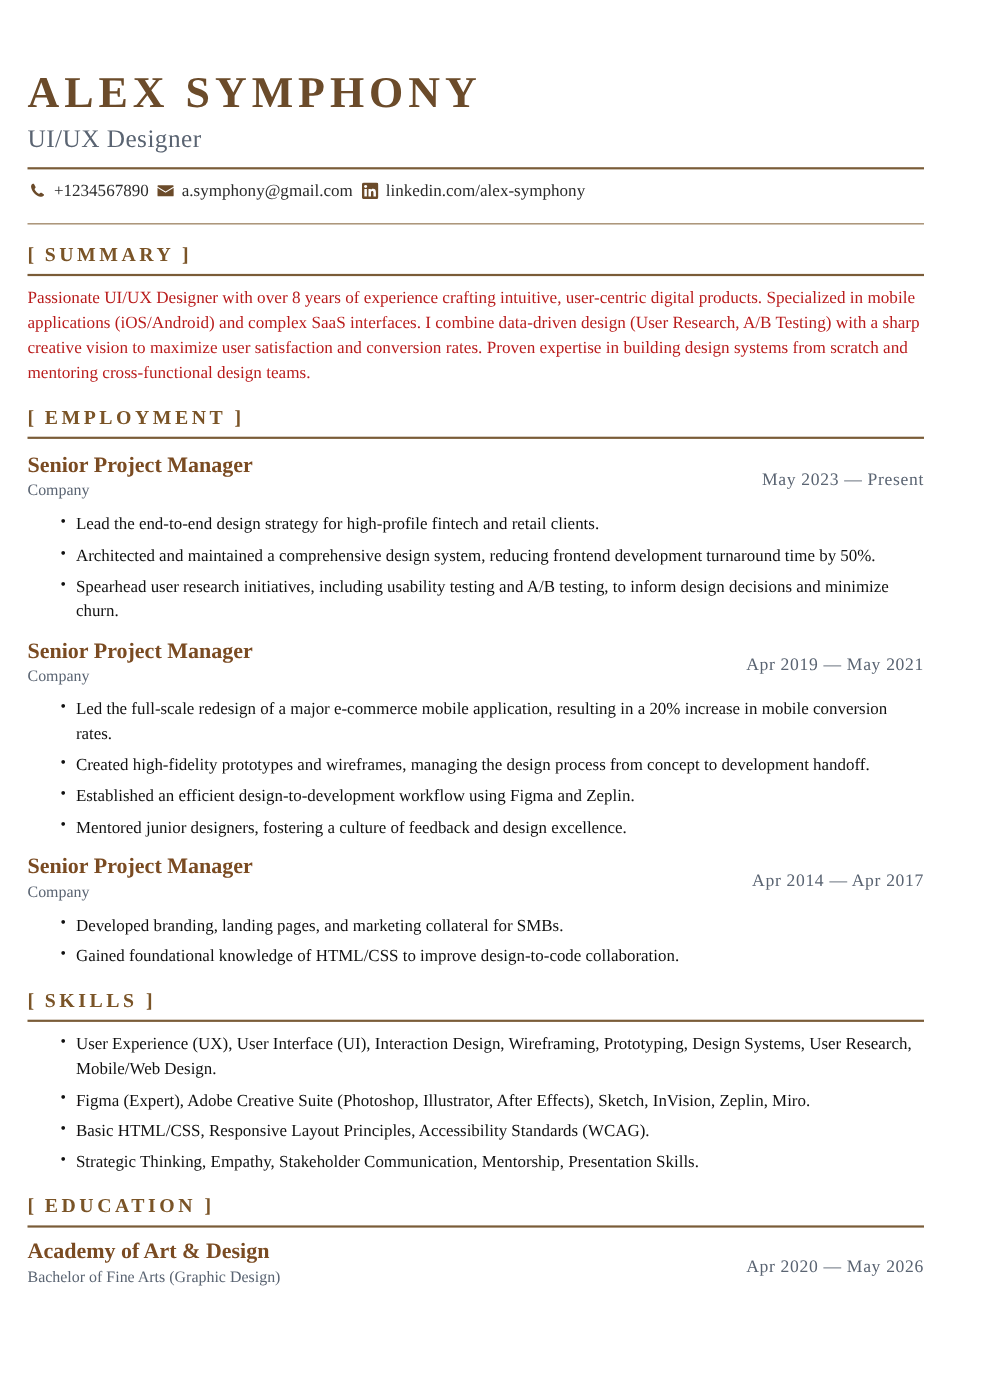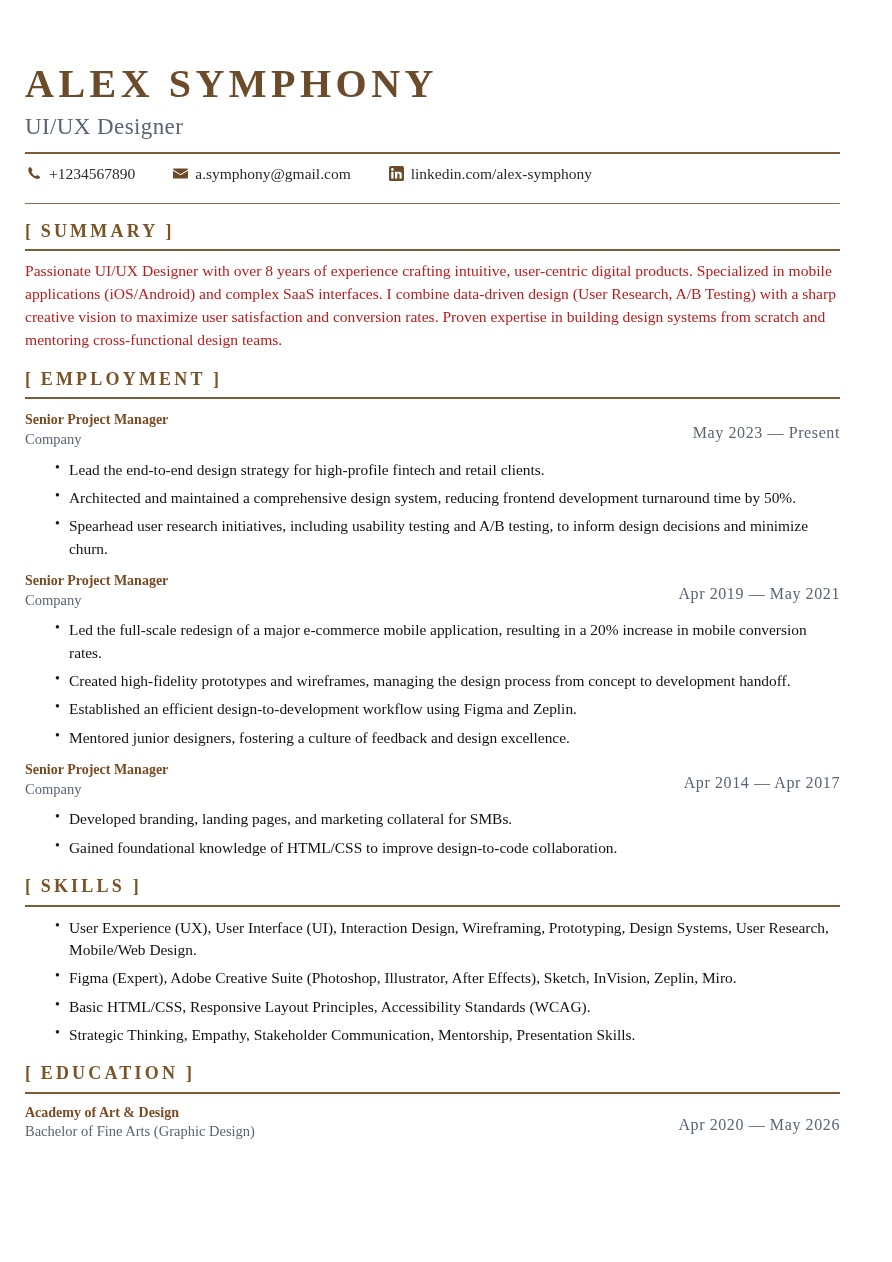--- a/index.html
+++ b/index.html
@@ -46,21 +46,21 @@
     width: 100%;
   }
   .rule.thin {
     border-top: 1.5px solid #8a6b45;
   }
 
   
   .contact-row {
     display: flex;
     align-items: center;
-    gap: 38px;
+    gap: 8px;
     padding: 11px 2px 10px 2px;
     font-size: 15.5px;
     color: #2a2a2a;
   }
   .contact-item {
     display: flex;
     align-items: center;
     gap: 7px;
     white-space: nowrap;
   }
@@ -104,21 +104,21 @@
   
   .entry { margin-top: 12px; }
   .entry-head {
     display: flex;
     justify-content: space-between;
     align-items: flex-start;
     gap: 16px;
   }
   .entry-left { min-width: 0; }
   .entry-title {
-    font-size: 14px;
+    font-size: 20px;
     font-weight: 700;
     color: #7a4b22;
     line-height: 1.25;
     margin: 0;
     white-space: nowrap;
   }
   .entry-org {
     font-size: 14.5px;
     color: #5a6472;
     line-height: 1.3;

